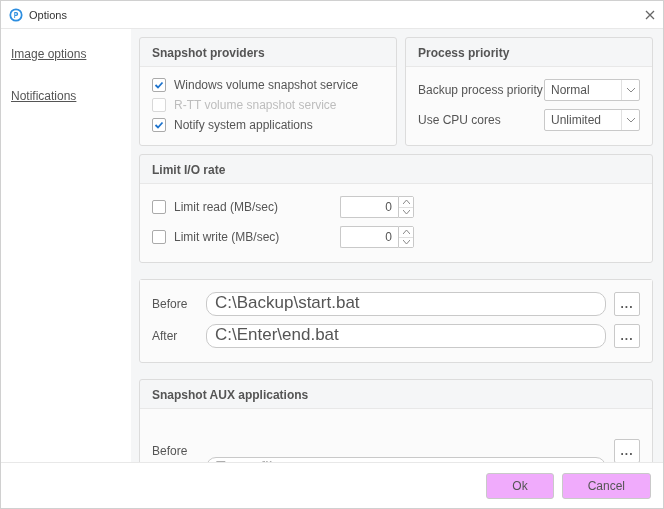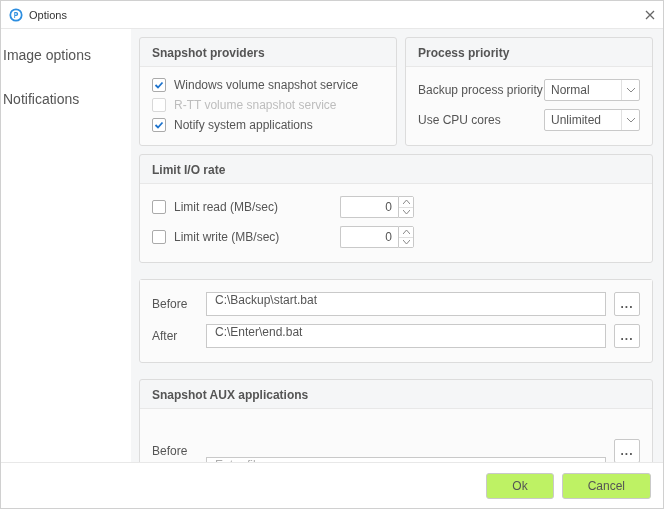--- a/index.html
+++ b/index.html
@@ -8,21 +8,21 @@
 
   .titlebar { height: 28px; display: flex; align-items: center; padding: 0 8px; border-bottom: 1px solid #e8e8e8; }
   .titlebar .app-icon { width: 14px; height: 14px; margin-right: 6px; }
   .titlebar .title { font-size: 11px; color: #333; }
   .titlebar .spacer { flex: 1; }
   .titlebar .close { font-size: 14px; line-height: 14px; color: #666; cursor: pointer; }
 
   .body { display: flex; height: calc(100% - 28px - 46px); }
 
   .sidebar { width: 130px; padding-top: 4px; }
-  .sidebar-item { padding: 14px 2px; font-size: 14px; color: #555; cursor: pointer; }
+  .sidebar-item { padding: 14px 10px; font-size: 12px; color: #555; cursor: pointer; text-decoration: underline; }
   .sidebar-item.active { color: #1e73cc; font-weight: bold; background: #fdfdfd; }
 
   .content { flex: 1; background: #f5f6f7; padding: 8px 10px 8px 8px; overflow: hidden; }
 
   .row-top { display: flex; gap: 8px; margin-bottom: 8px; }
   .panel { border: 1px solid #dcdcdc; border-radius: 3px; background: #f5f6f7; }
   .panel-header { padding: 8px 12px 6px; font-weight: bold; color: #555; font-size: 12px; border-bottom: 1px solid #e8e8e8; }
   .panel-body { padding: 8px 12px 10px; background: #fbfbfb; border-radius: 0 0 3px 3px; }
 
   .snapshot-providers { flex: 1; }
@@ -44,26 +44,26 @@
   .io .io-row { display: flex; align-items: center; padding: 4px 0; gap: 8px; }
   .io .io-row .ck-lbl { display: flex; align-items: center; width: 180px; }
   .numinput { display: flex; align-items: stretch; }
   .numinput input { width: 58px; height: 22px; border: 1px solid #c9c9c9; border-right: none; text-align: right; padding: 0 6px; font-size: 12px; color: #555; border-radius: 2px 0 0 2px; }
   .spin { width: 16px; display: flex; flex-direction: column; border: 1px solid #c9c9c9; border-radius: 0 2px 2px 0; }
   .spin .s { flex: 1; display: flex; align-items: center; justify-content: center; background: #fff; }
   .spin .s:first-child { border-bottom: 1px solid #e0e0e0; }
 
   .file-row { display: flex; align-items: center; padding: 4px 0; gap: 8px; }
   .file-row .flabel { width: 46px; }
-  .file-row .finput { flex: 1; height: 24px; border: 1px solid #c9c9c9; border-radius: 0; background: #fff; padding: 0 8px; font-size: 12px; color: #555; }
+  .file-row .finput { flex: 1; height: 24px; border: 1px solid #c9c9c9; border-radius: 10px; background: #fff; padding: 0 8px; font-size: 17px; color: #555; }
   .file-row .finput.placeholder { color: #aeaeae; margin-top: 36px; }
   .file-row .browse { width: 26px; height: 24px; border: 1px solid #c9c9c9; border-radius: 2px; background: #fff; display: flex; align-items: center; justify-content: center; color: #555; font-weight: bold; letter-spacing: 1px; }
 
   .footer { position: absolute; bottom: 0; left: 0; right: 0; height: 46px; display: flex; justify-content: flex-end; align-items: center; gap: 8px; padding: 0 12px; border-top: 1px solid #e8e8e8; background: #fff; }
-  .btn { min-width: 64px; height: 26px; border: 1px solid #c9c9c9; border-radius: 3px; background: #bef264; color: #555; display: flex; align-items: center; justify-content: center; padding: 0 25px; cursor: pointer; font-size: 12px; }
+  .btn { min-width: 64px; height: 26px; border: 1px solid #c9c9c9; border-radius: 3px; background: #f0abfc; color: #555; display: flex; align-items: center; justify-content: center; padding: 0 25px; cursor: pointer; font-size: 12px; }
 
   .mb8 { margin-bottom: 16px; }
 </style>
 </head>
 <body>
 
 <div class="titlebar">
   <span class="app-icon">
     <svg viewBox="0 0 16 16" width="14" height="14">
         <circle cx="8" cy="8" r="6.5" fill="none" stroke="#2d8ee0" stroke-width="2"></circle>

